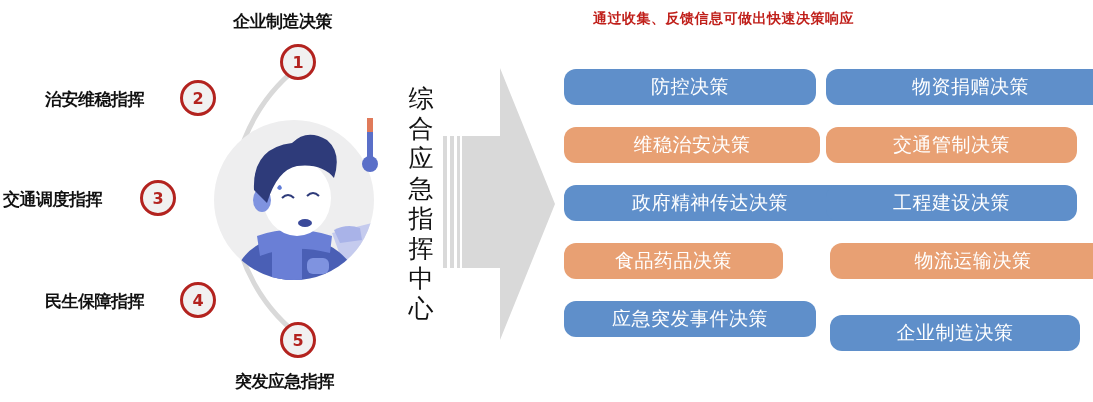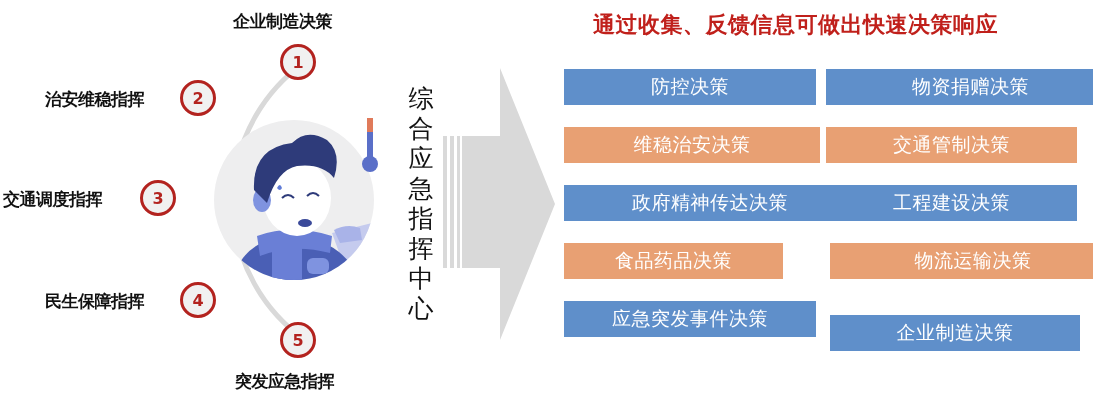--- a/index.html
+++ b/index.html
@@ -6,22 +6,22 @@
   body { width: 1093px; height: 402px; position: relative; overflow: hidden;
          font-family: "DejaVu Sans", "Liberation Sans", sans-serif; }
   .abs { position: absolute; }
   .cmd-label { position: absolute; font-weight: bold; font-size: 17px; color: #111; white-space: nowrap; letter-spacing: -0.5px; }
   .num { position: absolute; width: 30px; height: 30px; border: 3px solid #b3231f; border-radius: 50%;
          background: #f1f1f1; color: #b3231f; font-weight: bold; font-size: 16px;
          display: flex; align-items: center; justify-content: center; box-sizing: content-box; }
   .vtext { position: absolute; left: 406px; top: 84px; width: 30px; font-size: 25px; line-height: 30px;
            color: #111; text-align: center; }
   .vtext span { display: block; }
-  .title { position: absolute; left: 593px; top: 10px; font-size: 22px; font-weight: bold; color: #c0201b; white-space: nowrap; letter-spacing: 0.5px; }
-  .box { position: absolute; height: 36px; border-radius: 0; color: #ffffff; font-size: 19px;
+  .title { position: absolute; left: 593px; top: 10px; font-size: 14px; font-weight: bold; color: #c0201b; white-space: nowrap; letter-spacing: 0.5px; }
+  .box { position: absolute; height: 36px; border-radius: 12px; color: #ffffff; font-size: 19px;
          display: flex; align-items: center; justify-content: center; letter-spacing: 0.5px; }
   .blue { background: #5f8fca; }
   .orange { background: #e8a073; }
 </style>
 </head>
 <body>
 
 <svg class="abs" style="left:0;top:0" width="560" height="402">
   <path d="M 305 62 A 170 170 0 0 0 305 340" fill="none" stroke="#d9d9d9" stroke-width="5"></path>
 </svg>

